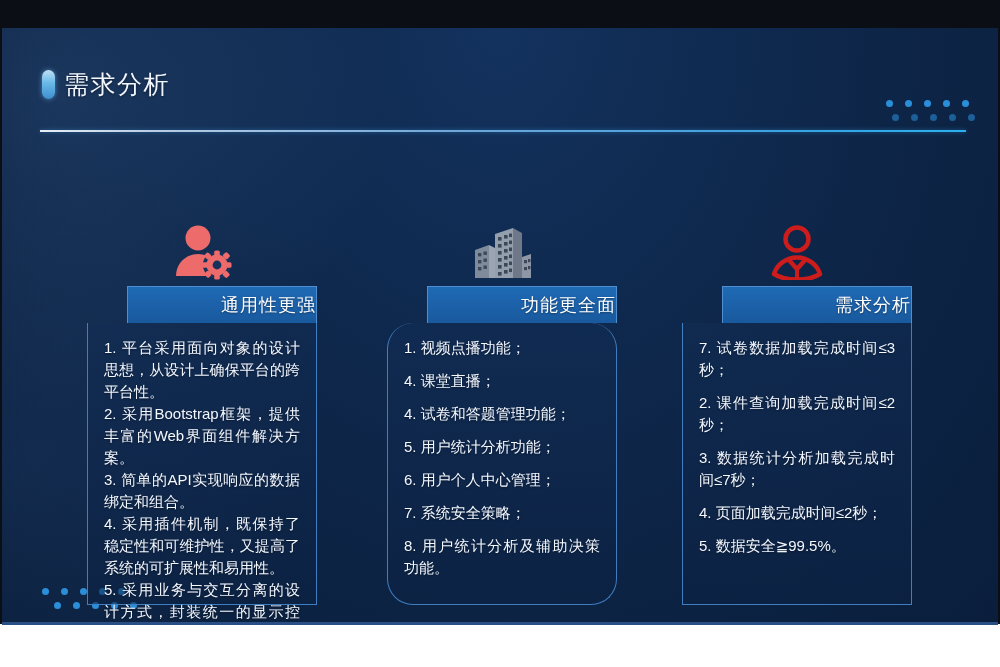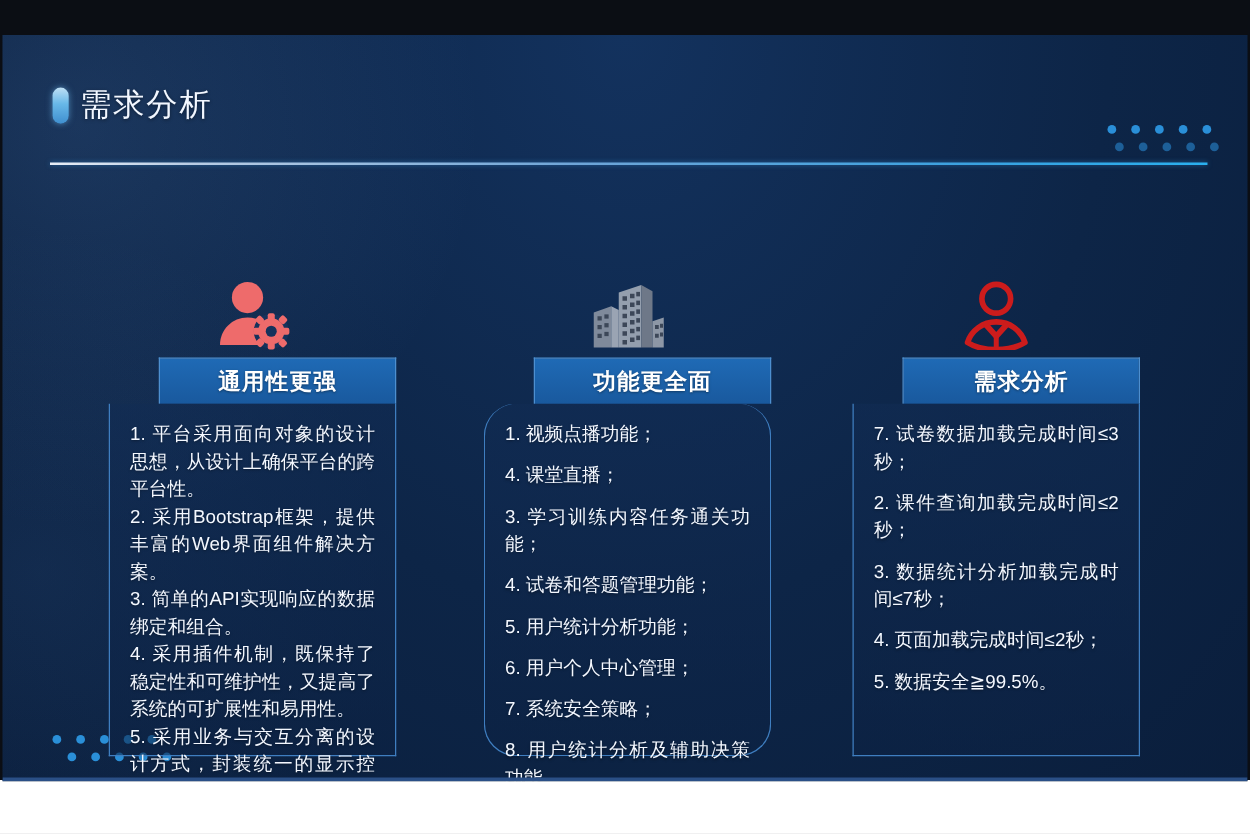--- a/index.html
+++ b/index.html
@@ -105,23 +105,23 @@
   .card-icon {
     height: 62px;
     display: flex;
     align-items: flex-end;
     justify-content: center;
     margin-bottom: 6px;
   }
   .card-head {
     height: 36px;
     line-height: 36px;
-    text-align: center;
+    text-align: right;
     font-size: 18px;
-    font-weight: bold;
+    font-weight: normal;
     color: #ffffff;
     letter-spacing: 1px;
     background: linear-gradient(180deg, #1f6ab5 0%, #19599e 100%);
     border: 1px solid #4d8fd0;
     border-bottom: none;
     text-shadow: 0 1px 2px rgba(0,0,0,0.4);
     margin-left: 40px;
   }
   .card-body {
     border: 1px solid #3f7ec0;
@@ -272,21 +272,20 @@
               <rect x="59" y="35" width="2.4" height="3.2"></rect>
             <rect x="55" y="43" width="3" height="3.2"></rect>
               <rect x="59" y="42" width="2.4" height="3.2"></rect>
           </g>
         </svg>
       </div>
       <div class="card-head">功能更全面</div>
       <div class="card-body loose">
         <p>1. 视频点播功能；</p>
         <p>4. 课堂直播；</p>
-        <p>3. 学习训练内容任务通关功能；</p>
         <p>4. 试卷和答题管理功能；</p>
         <p>5. 用户统计分析功能；</p>
         <p>6. 用户个人中心管理；</p>
         <p>7. 系统安全策略；</p>
         <p>8. 用户统计分析及辅助决策功能。</p>
       </div>
     </div>
 
     <div class="card" id="card-3">
       <div class="card-icon">

